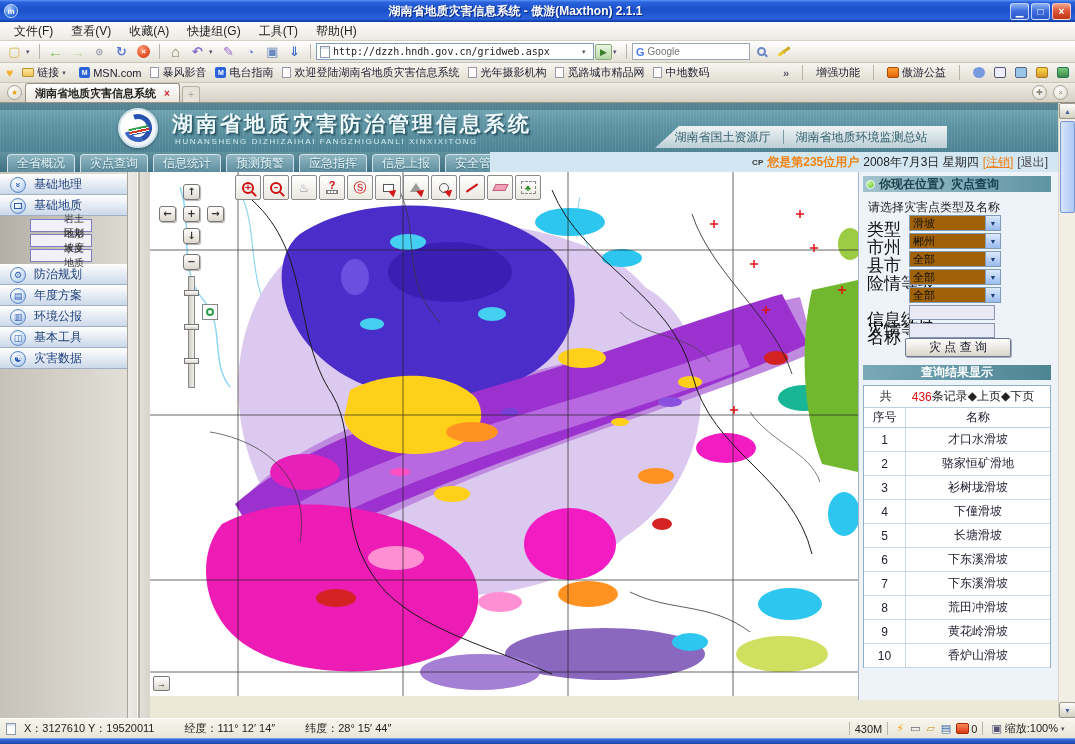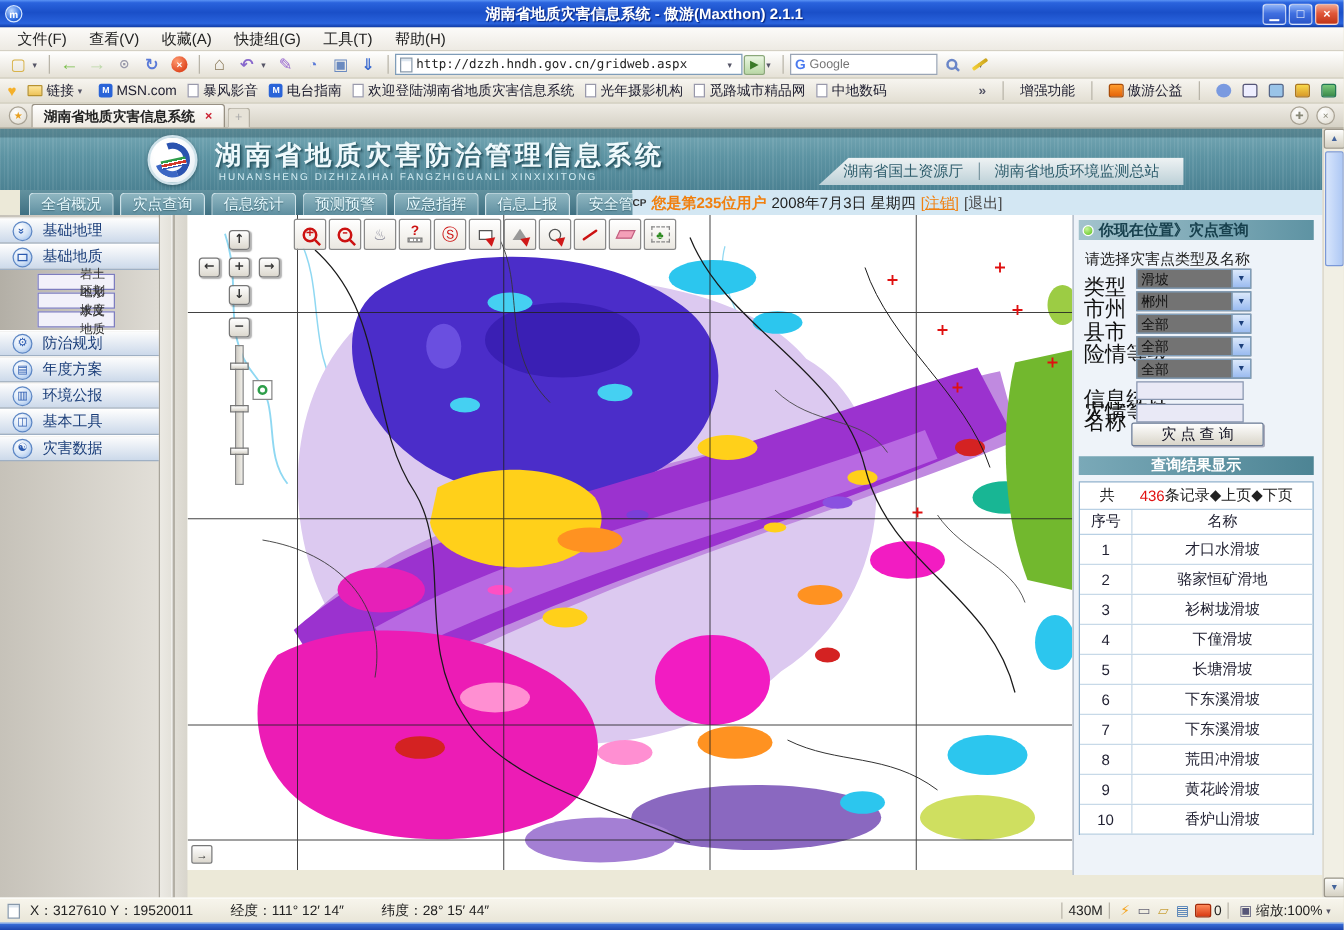--- a/index.html
+++ b/index.html
@@ -73,28 +73,28 @@
     background:linear-gradient(180deg,#2e9e4a 0 2px,#fff 2px 3px,#d23a2a 3px 5px,#fff 5px 6px,#2a53b0 6px 7px); transform:rotate(-12deg); }
   .apptitle-cn { position:absolute; left:172px; top:7px; font-size:21px; font-weight:bold; letter-spacing:3px;
     color:#eef9fc; text-shadow:1px 1px 0 #2a5b69, 2px 2px 2px rgba(10,40,50,.5); white-space:nowrap; }
   .apptitle-en { position:absolute; left:175px; top:34px; font-size:8px; letter-spacing:1.6px; color:#d3ecf3; white-space:nowrap; }
   .hdr-band { position:absolute; left:655px; top:23px; width:292px; height:22px;
     background:linear-gradient(180deg,#eff3f4,#bcd0d7); clip-path:polygon(24px 0,100% 0,100% 100%,0 100%);
     display:flex; align-items:center; justify-content:center; gap:12px; font-size:12px; color:#2e5d6c; }
   .hdr-band .bdiv { width:1px; height:14px; background:#7d99a3; }
 
   
-  #navrow { left:16px; top:152px; width:1058px; height:20px; }
+  #navrow { left:0; top:152px; width:1058px; height:20px; }
   #navteal { position:absolute; left:0; top:0; width:490px; height:20px;
     background:linear-gradient(180deg,#63929f,#3f7082); display:flex; align-items:flex-end; padding-left:7px; gap:5px; }
   .ntab { height:18px; padding:0 9px; border:1px solid #cfe3e9; border-bottom:none; border-radius:4px 4px 0 0;
     background:linear-gradient(180deg,#8fb6c1,#5f8fa0); color:#e9fafe; font-size:12px; display:flex; align-items:center;
     text-shadow:0 1px 1px #35606e; white-space:nowrap; }
   #userbar { position:absolute; left:490px; top:0; width:568px; height:20px; background:#d3e7f3;
-    display:flex; align-items:center; justify-content:flex-start; padding-right:22px; gap:4px; font-size:12px; }
+    display:flex; align-items:center; justify-content:flex-end; padding-right:10px; gap:4px; font-size:12px; }
   .cp { font-size:8px; font-weight:bold; color:#333; }
   .usertext { color:#f08010; font-weight:bold; }
   .logout { color:#f08010; text-decoration:underline; }
   .exit { color:#444; }
 
   
   #main { left:0; top:172px; width:1058px; height:546px; }
 
   
   #sidebar { position:absolute; left:0; top:0; width:128px; height:546px;
@@ -142,21 +142,21 @@
     border:1px solid #777; border-radius:2px; font-size:9px; color:#333; display:flex; align-items:center; justify-content:center; }
 
   
   #rightpanel { position:absolute; left:858px; top:0; width:200px; height:528px; background:#eef3f9; border-left:1px solid #a9b4c2; }
   .loc-bar { position:absolute; left:4px; top:4px; width:188px; height:16px;
     background:linear-gradient(90deg,#a3c3cd,#5e93a3); display:flex; align-items:center; gap:4px; padding-left:3px;
     font-size:12px; font-weight:bold; color:#17404d; }
   .greendot { width:9px; height:9px; border-radius:50%; background:radial-gradient(circle at 35% 30%,#c8f59a,#58c018); border:1px solid #fff; }
   .panel-intro { position:absolute; left:9px; top:27px; font-size:12px; color:#222; }
   .frow-label { position:absolute; left:8px; font-size:17px; color:#111; }
-  .sel { position:absolute; left:50px; width:92px; height:16px; background:#737373; border:1px solid #7f9db9;
+  .sel { position:absolute; left:50px; width:92px; height:16px; background:#a16207; border:1px solid #7f9db9;
     font-size:11px; color:#111; display:flex; align-items:center; padding-left:3px; }
   .sel .arrow { position:absolute; right:-1px; top:-1px; width:16px; height:16px;
     background:linear-gradient(#dce9fb,#9abbf0); border:1px solid #7f9db9; color:#1c3f7a; font-size:7px;
     display:flex; align-items:center; justify-content:center; }
   .tinp { position:absolute; left:50px; width:86px; height:15px; background:#e9e9f6; border:1px solid #8896b0; font-size:11px; padding:0 2px; outline:none; }
   .querybtn { position:absolute; left:46px; top:166px; width:106px; height:19px;
     background:linear-gradient(#fefefe,#d9d5c9); border:1px solid #6a7a94; border-radius:2px;
     font-size:12px; color:#112; display:flex; align-items:center; justify-content:center; box-shadow:1px 1px 0 #aab; }
   .res-hdr { position:absolute; left:4px; top:193px; width:188px; height:15px;
     background:linear-gradient(90deg,#7aa9b8,#4d8494); color:#fff; font-weight:bold; font-size:12px;

